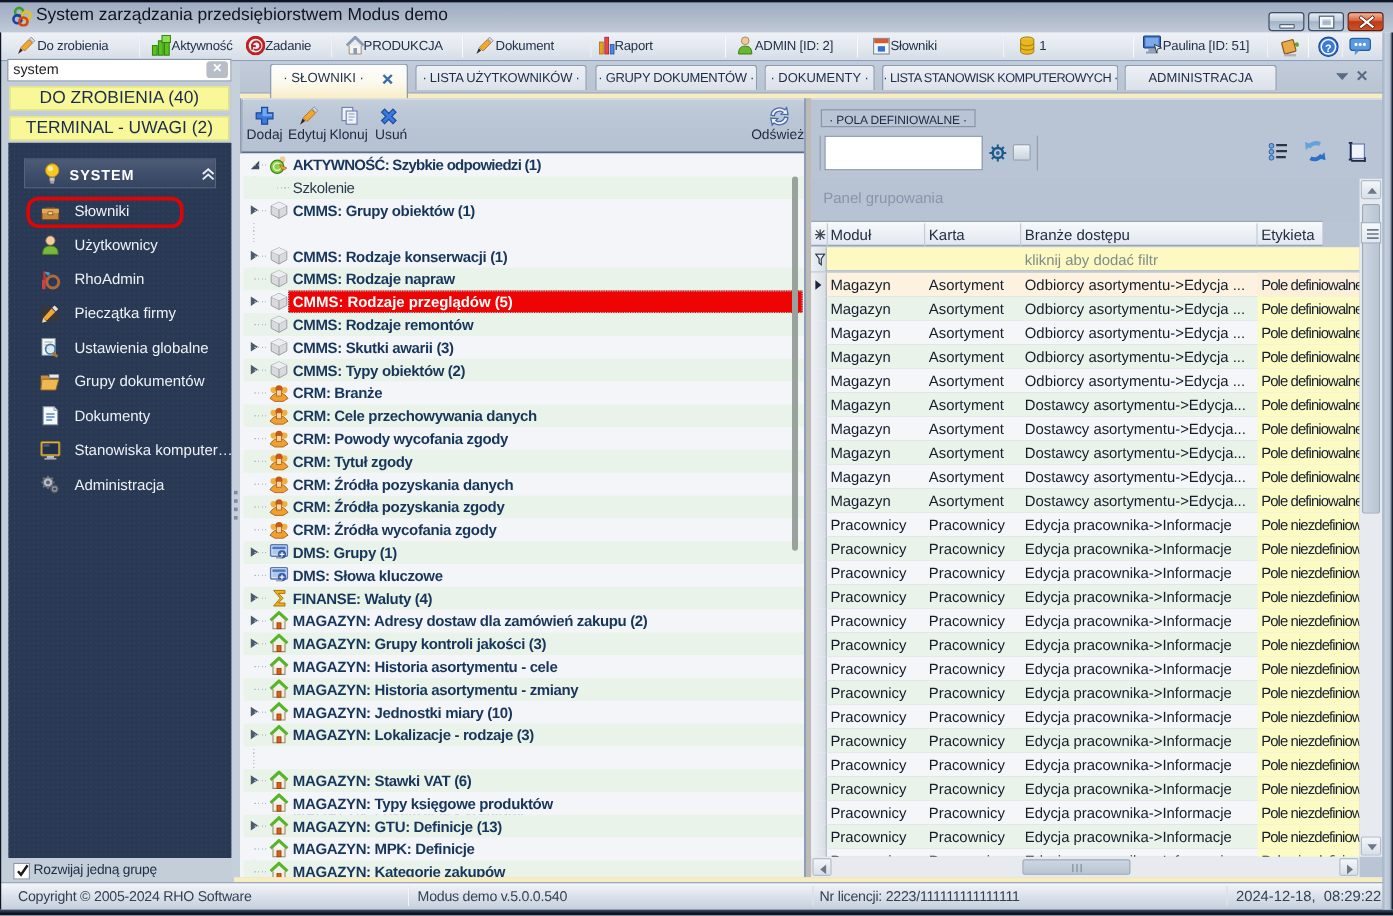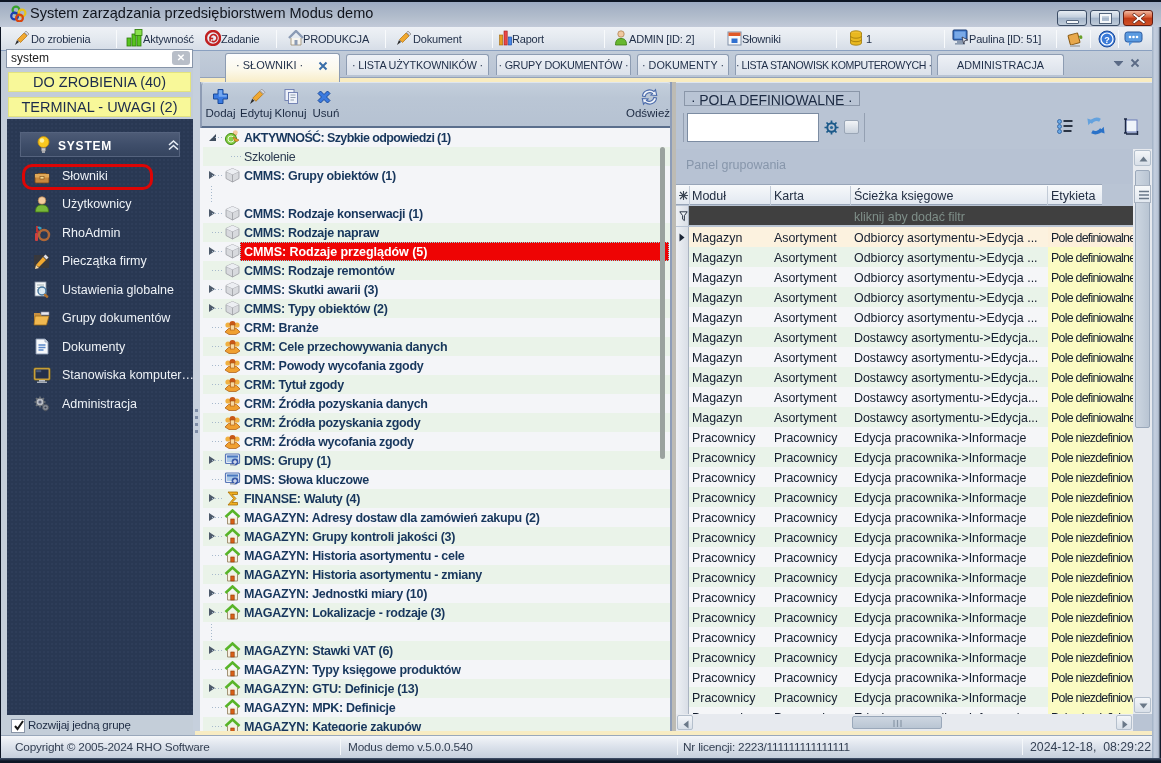--- a/index.html
+++ b/index.html
@@ -51,27 +51,27 @@
 .arrow{position:absolute;left:6px;top:5px;width:0;height:0;}
 .arr-r{border-left:6px solid #4d5a6b;border-top:4.5px solid transparent;border-bottom:4.5px solid transparent;}
 .arr-d{border-bottom:7px solid #3f4d5e;border-left:7px solid transparent;left:6px;top:6px;}
 .ticon{position:absolute;left:21px;top:1px;width:17px;height:17px;}
 .vscroll{left:660px;top:147px;width:5px;height:312px;background:#9aa29e;border-radius:3px;}
 
 .split1{left:670px;top:82px;width:2px;height:649px;background:#8e9db8;}
 .split2{left:672px;top:82px;width:4px;height:649px;background:#bdbbb4;}
 
 .rpanel{left:676px;top:82px;width:476px;height:649px;background:#b9c4d4;border-top:1px solid #dfe6ef;}
-.pola{left:8px;top:8px;height:15px;border:1px solid #8a96a8;color:#1c2a42;font-size:14px;line-height:13px;padding:2px 6px;letter-spacing:-0.1px;}
+.pola{left:8px;top:8px;height:15px;border:1px solid #8a96a8;color:#1c2a42;font-size:10px;line-height:13px;padding:2px 6px;letter-spacing:-0.1px;}
 .rinput{left:11px;top:30px;width:132px;height:29px;background:#fff;border:1px solid #7c8ca2;}
 .panelgrp{left:0px;top:66px;width:457px;height:35px;background:#b7c2d3;color:#8796ab;font-size:12.5px;}
 .gridhead{left:0px;top:101px;width:426px;height:21px;background:linear-gradient(180deg,#f7f9fb 0,#e2e8f0 100%);border-top:1px solid #98a5b8;border-bottom:1px solid #98a5b8;}
 .gh{position:absolute;top:4px;color:#222e42;font-size:12.5px;}
 .gsep{position:absolute;top:1px;width:1px;height:19px;background:#c2cbd7;}
-.frow{left:0px;top:123px;width:457px;height:20px;background:#404040;border-bottom:1px solid #b9c2cf;}
+.frow{left:0px;top:123px;width:457px;height:20px;background:#fef9c3;border-bottom:1px solid #b9c2cf;}
 .grow{left:0px;width:457px;height:20px;}
 .gcell{position:absolute;top:4px;color:#141d2e;white-space:nowrap;font-size:12.4px;}
 .ylab{letter-spacing:-0.75px;}
 .ind{left:0px;width:13px;background:linear-gradient(90deg,#eef1f5 0,#d9dee6 100%);border-right:1px solid #aab4c2;}
 .ylw{background:#fbfbc3;}
 .rvscroll{left:457px;top:66px;width:19px;height:565px;background:#e7eaef;}
 .hscroll{left:0px;top:631px;width:457px;height:17px;background:#e7eaef;}
 
 .creamline{left:195px;top:731px;width:966px;height:4px;background:#f8ecc3;}
 .statusbar{left:0px;top:735px;width:1161px;height:23px;background:linear-gradient(180deg,#f4f6f9 0,#dde3ec 45%,#c5cfdc 100%);border-top:1px solid #9aa8bb;}
@@ -686,21 +686,21 @@
     </svg>
 <div class="ab panelgrp">
       <div class="ab" style="left:10px;top:9px;">Panel grupowania</div>
     </div>
 <div class="ab gridhead">
 <svg class="ab" style="left:3px;top:6px" width="9" height="9" viewBox="0 0 9 9">
         <path d="M4.5 0 V9 M0 4.5 H9 M1 1 L8 8 M8 1 L1 8" stroke="#3c4654" stroke-width="1.1"></path>
       </svg>
 <div class="gh" style="left:16px;">Moduł</div>
 <div class="gh" style="left:98px;">Karta</div>
-<div class="gh" style="left:178px;">Ścieżka księgowe</div>
+<div class="gh" style="left:178px;">Branże dostępu</div>
 <div class="gh" style="left:375px;">Etykieta</div>
 <div class="gsep" style="left:13px;"></div>
 <div class="gsep" style="left:94px;"></div>
 <div class="gsep" style="left:174px;"></div>
 <div class="gsep" style="left:371px;"></div>
 </div>
 <div class="ab frow">
 <div class="ab ind" style="top:0;height:20px;">
         <svg class="ab" style="left:3px;top:5px" width="9" height="11" viewBox="0 0 9 11">
           <path d="M0.8 0.8 h7.4 l-2.8 3.8 v5 l-1.8 -1.4 v-3.6 Z" fill="#eef2f6" stroke="#2c3646" stroke-width="1"></path>

